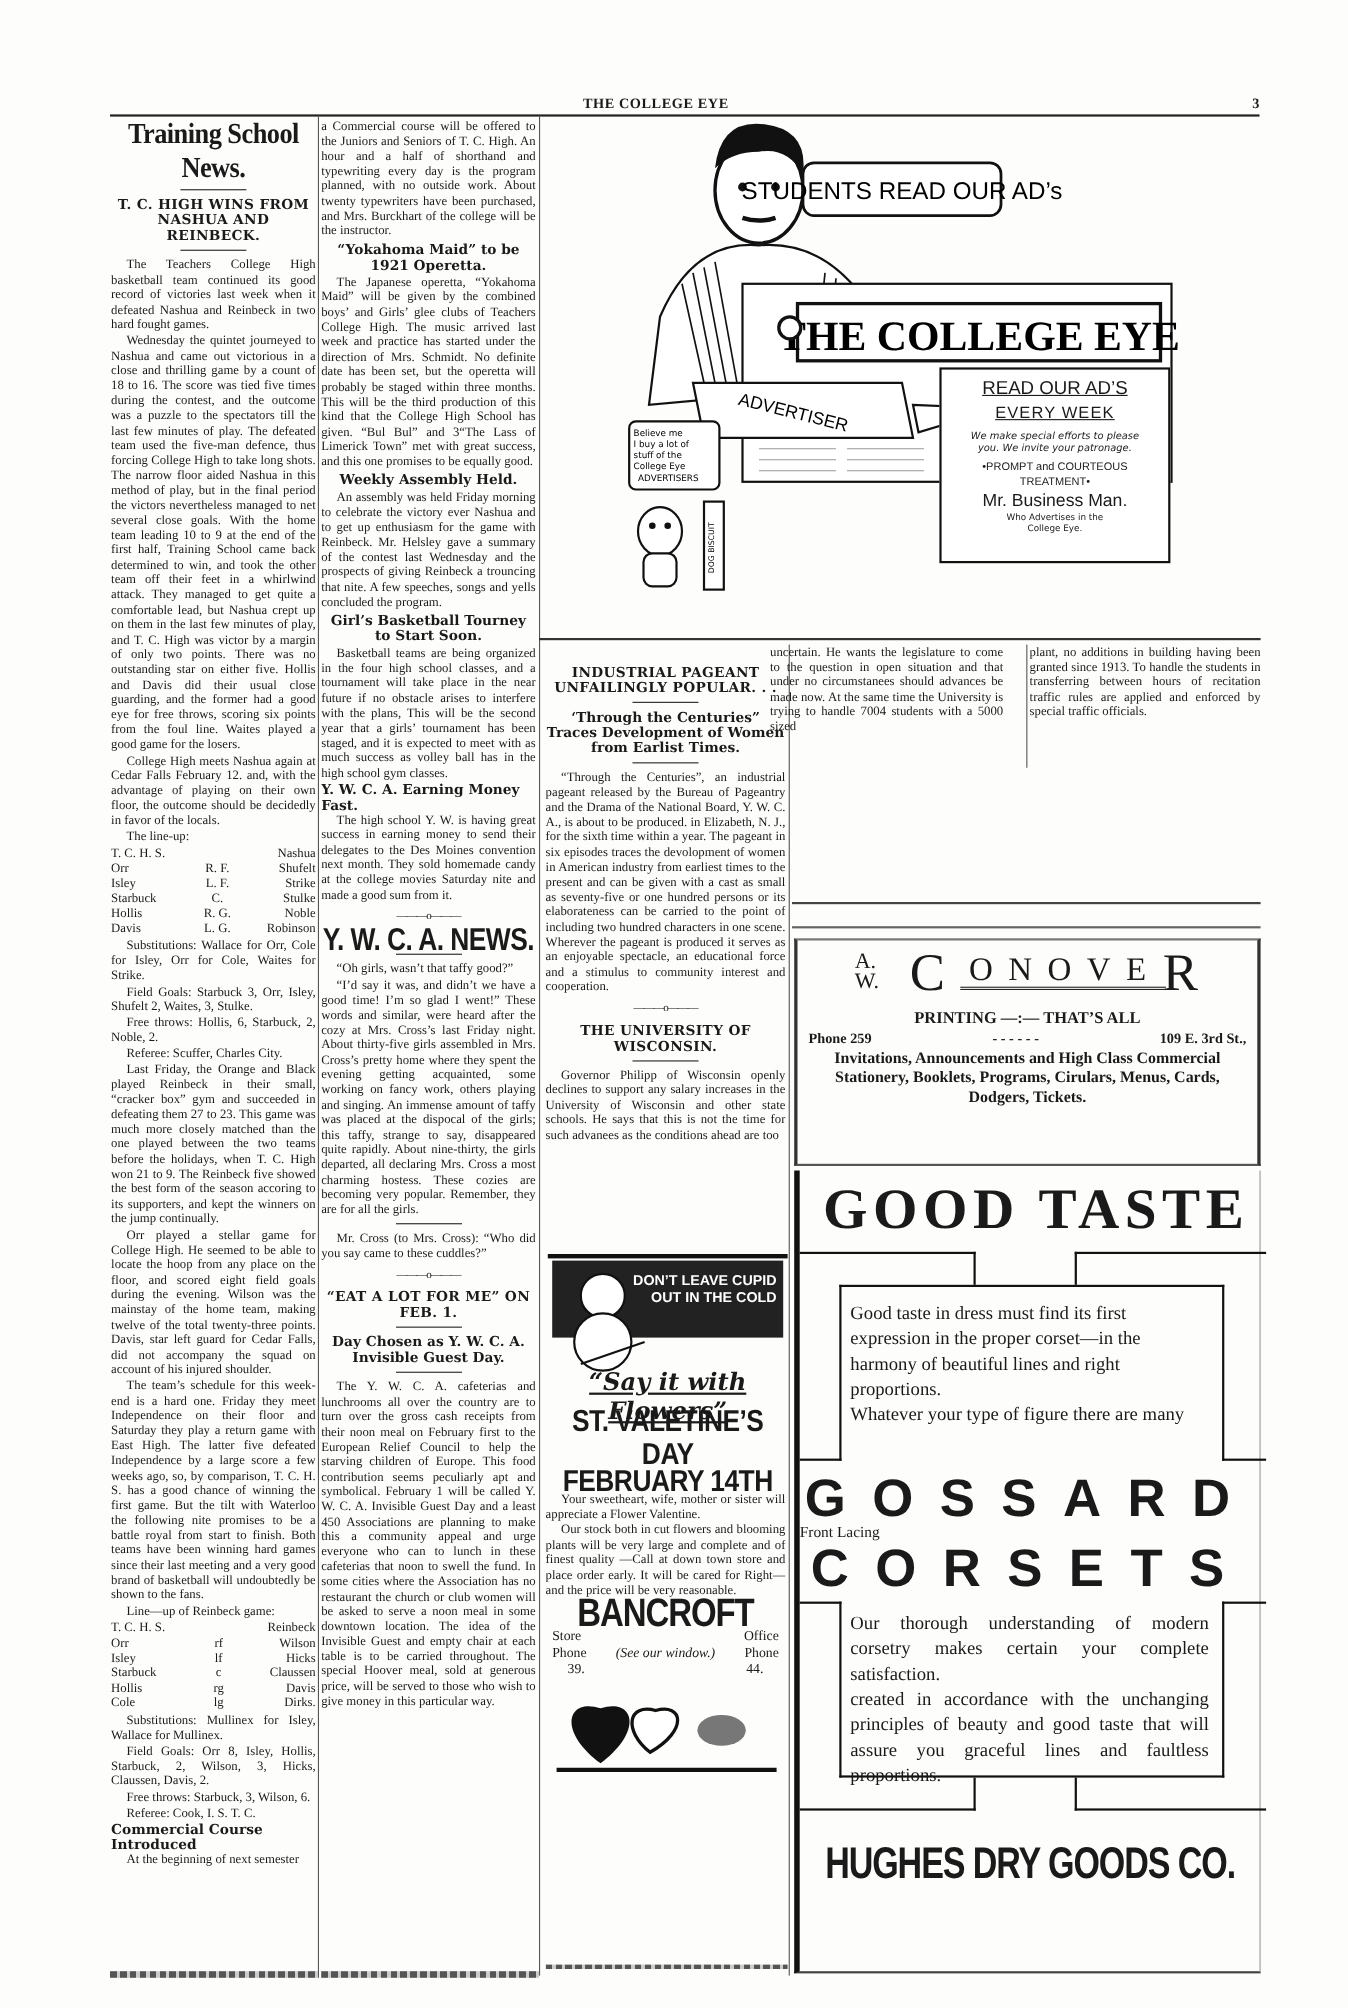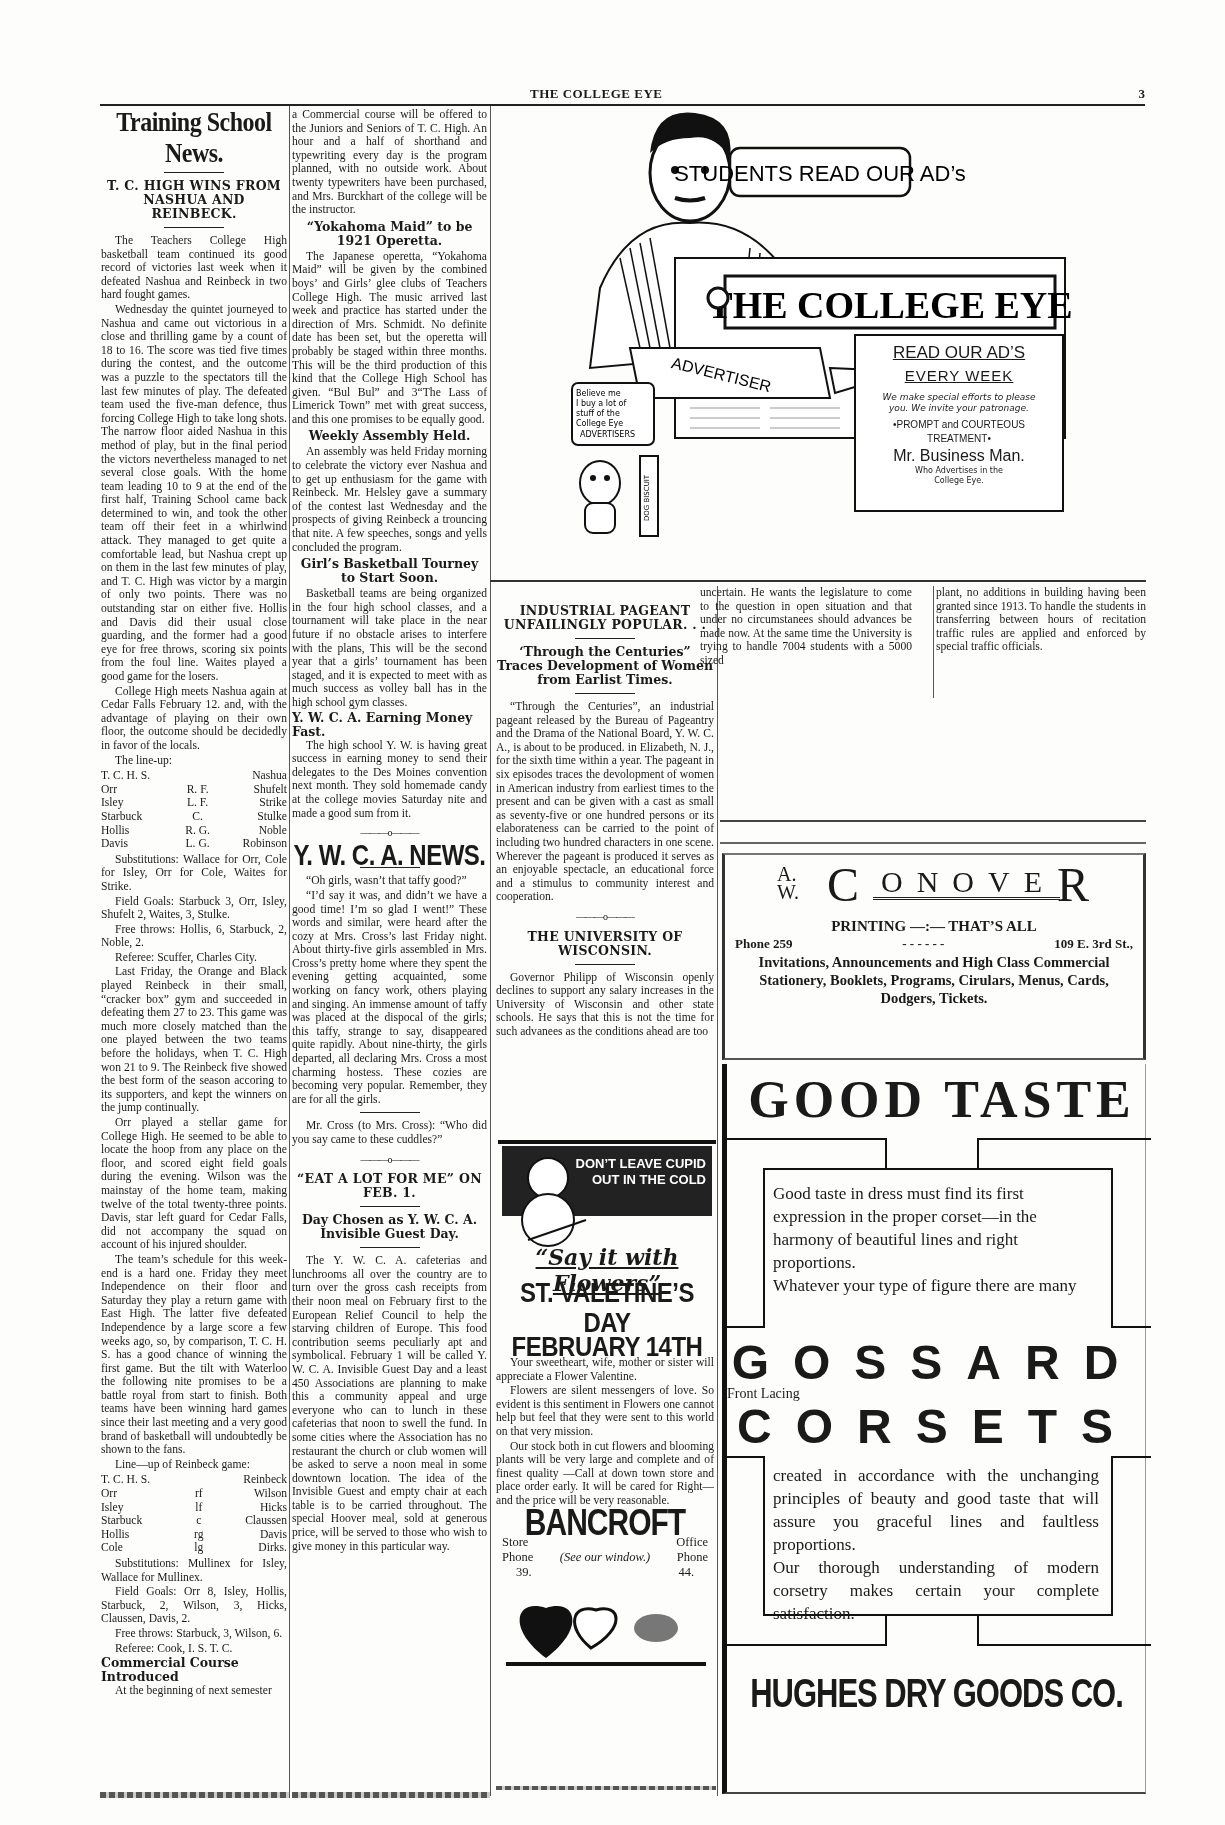--- a/index.html
+++ b/index.html
@@ -284,21 +284,20 @@
       <line x1="20" y1="90" x2="78" y2="70" stroke="#111" stroke-width="2"></line>
     </svg>
     <div class="say-flowers">“Say it with Flowers”</div>
     <div style="position:absolute;left:0;top:142px;width:218px;">
       <div class="valentine-head">ST. VALETINE’S DAY</div>
       <div class="valentine-head">FEBRUARY 14TH</div>
     </div>
   </div>
   <div class="col col3b">
     <p>Your sweetheart, wife, mother or sister will appreciate a Flower Valentine.</p>
-    <p>Flowers are silent messengers of love. So evident is this sentiment in Flowers one cannot help but feel that they were sent to this world on that very mission.</p>
     <p>Our stock both in cut flowers and blooming plants will be very large and complete and of finest quality —Call at down town store and place order early. It will be cared for Right—and the price will be very reasonable.</p>
     <div class="bancroft-name">BANCROFT</div>
     <div class="phones">
       <span>Store</span>
       <span>Office</span>
     </div>
     <div class="phones">
       <span>Phone</span>
       <span style="font-style:italic">(See our window.)</span>
       <span>Phone</span>
@@ -351,22 +350,22 @@
     </div>
     <div class="big-sans" style="top:276px;">GOSSARD</div>
     <div style="position:absolute;left:0;width:420px;top:322px;text-align:left;font-size:14px;">Front Lacing</div>
     <div class="big-sans" style="top:340px;">CORSETS</div>
     <div style="position:absolute;left:0;top:392px;width:38px;border-top:2px solid #111;"></div>
     <div style="position:absolute;left:384px;top:392px;width:40px;border-top:2px solid #111;"></div>
     <div class="frame" style="left:36px;top:392px;width:350px;height:160px;border-top:none;"></div>
     <div class="frame" style="left:0;top:552px;width:160px;height:30px;border-left:none;border-top:none;"></div>
     <div class="frame" style="left:250px;top:552px;width:174px;height:30px;border-right:none;border-top:none;"></div>
     <div style="position:absolute;left:46px;top:400px;width:326px;font-size:17px;line-height:23px;text-align:justify;">
+      <div>Our thorough understanding of modern corsetry makes certain your complete satisfaction.</div>
       <div>created in accordance with the unchanging principles of beauty and good taste that will assure you graceful lines and faultless proportions.</div>
-      <div>Our thorough understanding of modern corsetry makes certain your complete satisfaction.</div>
     </div>
     <div style="position:absolute;left:0;top:612px;width:419px;text-align:center;font-family:'Liberation Sans',sans-serif;font-weight:bold;font-size:31px;letter-spacing:-1px;transform:scaleY(1.3);">HUGHES DRY GOODS CO.</div>
   </div>
 
   <div class="stripe" style="left:100px;width:190px;"></div>
   <div class="stripe" style="left:292px;width:198px;"></div>
   <div class="stripe" style="left:496px;width:220px;height:4px;top:1786px;"></div>
 </div>
 
 </body></html>

